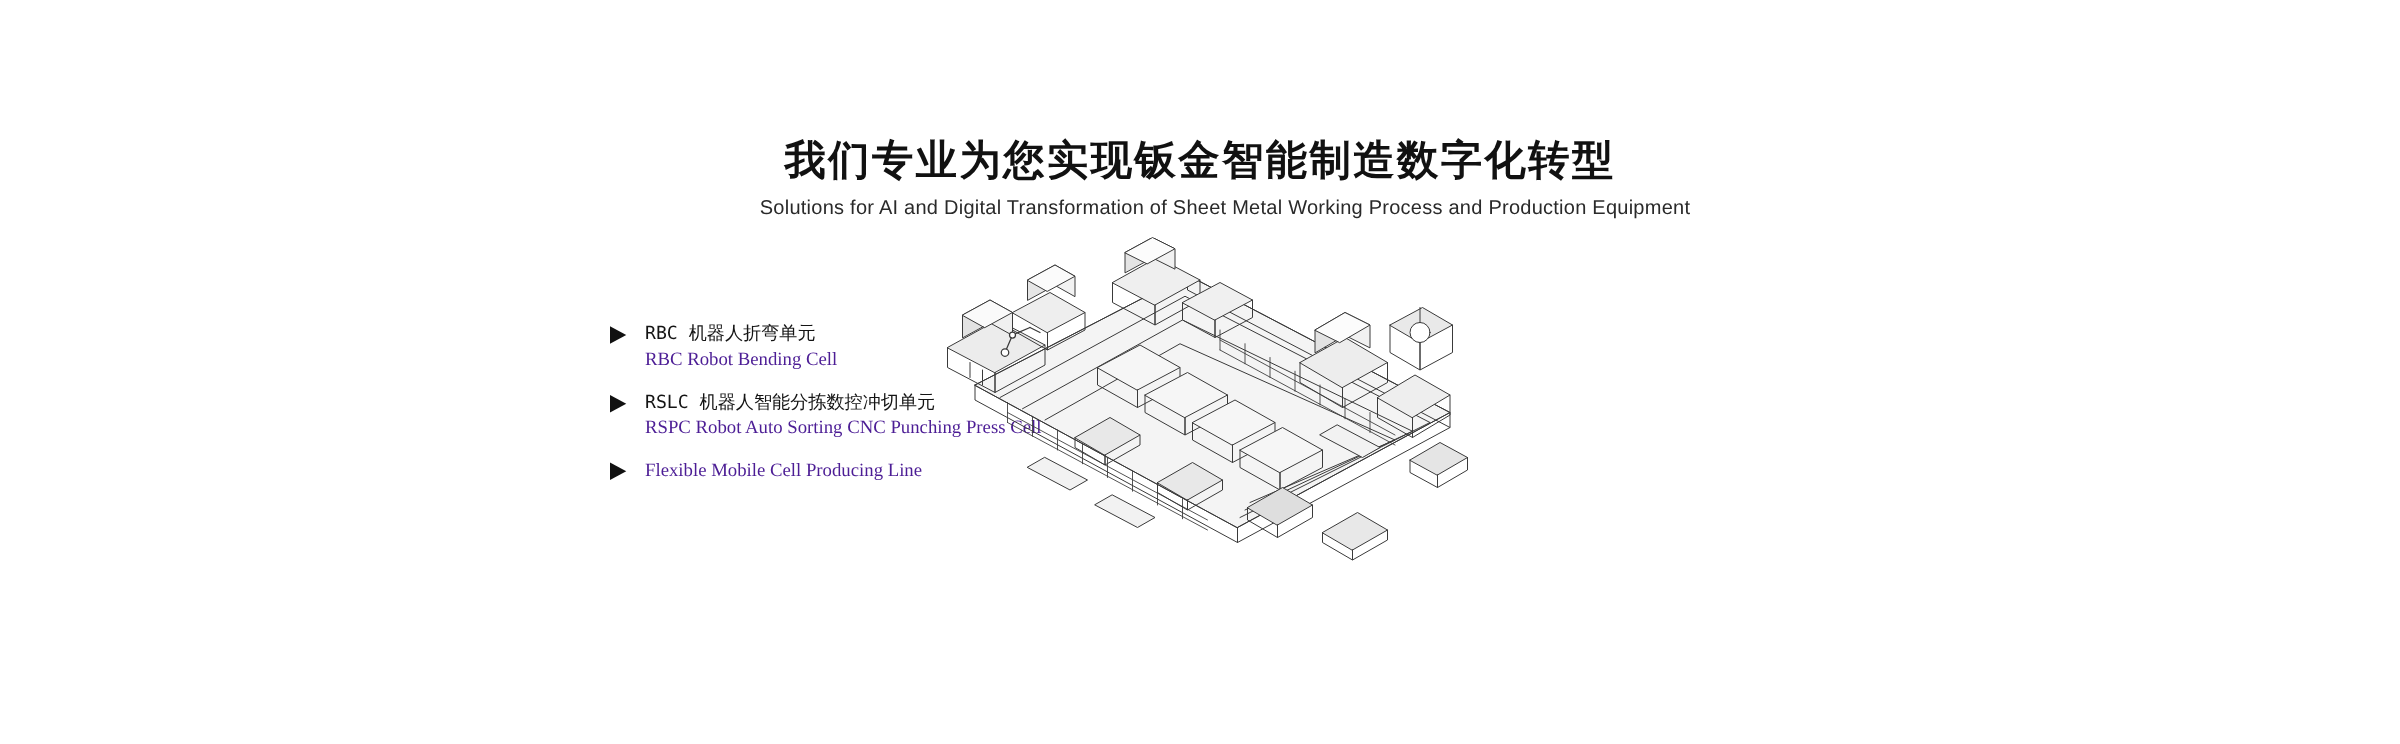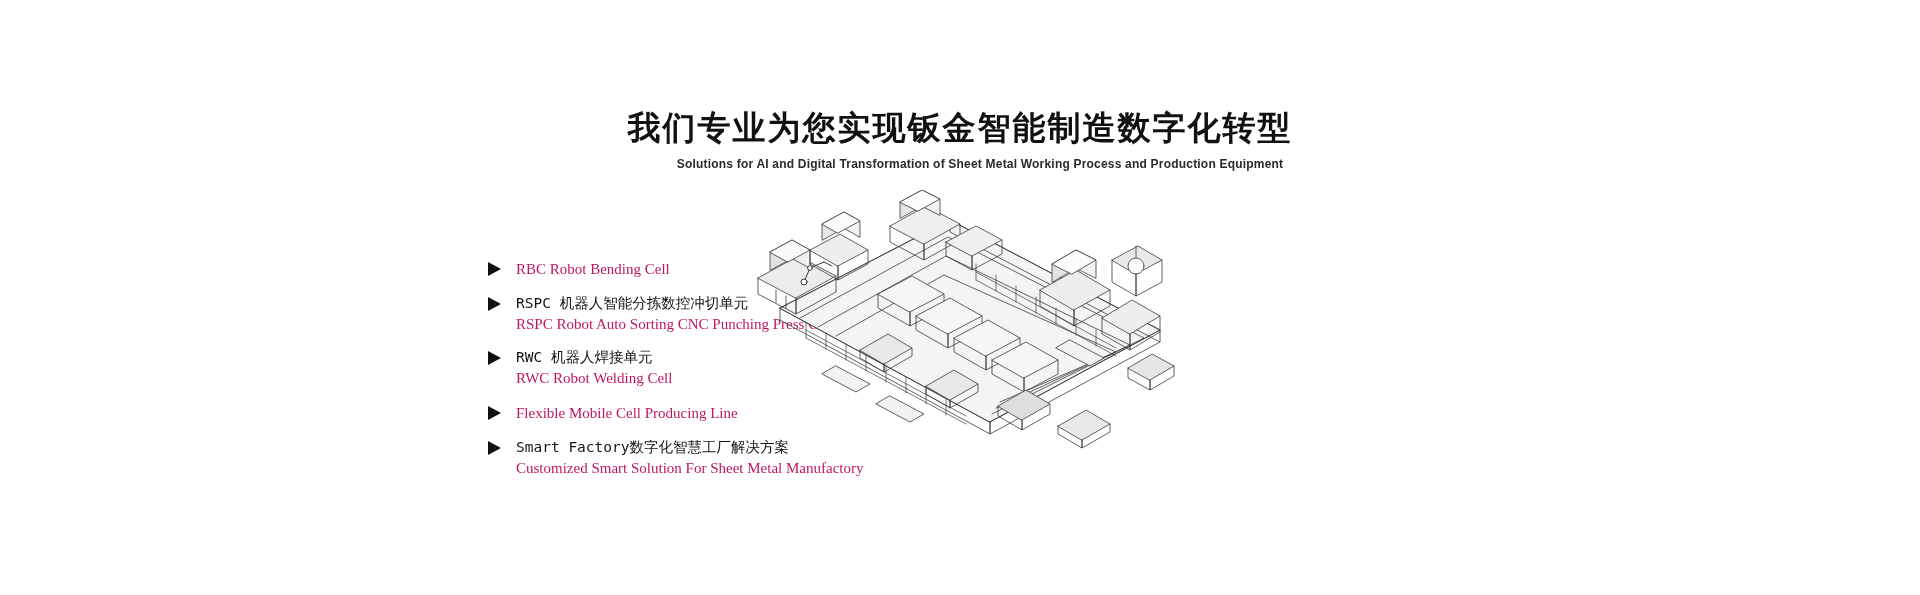--- a/index.html
+++ b/index.html
@@ -32,22 +32,22 @@
     font-family: "Liberation Sans", "DejaVu Sans", sans-serif;
     font-size: 33px;
     font-weight: bold;
     letter-spacing: 2px;
     color: #111111;
     line-height: 1.2;
   }
   .headline-en {
     margin-top: 9px;
     font-family: "Liberation Sans", sans-serif;
-    font-size: 12px;
-    font-weight: bold;
+    font-size: 16px;
+    font-weight: normal;
     letter-spacing: 0.2px;
     color: #2a2a2a;
     line-height: 1.25;
     padding-left: 40px;
   }
 
   .feature-list {
     position: absolute;
     top: 228px;
     left: 488px;
@@ -71,21 +71,21 @@
   .feat-cn {
     font-family: "DejaVu Sans Mono", monospace;
     font-size: 14.5px;
     color: #141414;
     line-height: 1.3;
     white-space: nowrap;
   }
   .feat-en {
     font-family: "Liberation Serif", serif;
     font-size: 15px;
-    color: #be185d;
+    color: #4c1d95;
     line-height: 1.35;
     margin-top: 1px;
     white-space: nowrap;
   }
 
   
   .illustration {
     position: absolute;
     left: 740px;
     top: 160px;
@@ -103,46 +103,37 @@
 
   <div class="header">
     <div class="headline-cn">我们专业为您实现钣金智能制造数字化转型</div>
     <div class="headline-en">Solutions for AI and Digital Transformation of Sheet Metal Working Process and Production Equipment</div>
   </div>
 
   <div class="feature-list">
 
     <div class="feature-item">
       <span class="bullet"></span>
+      <div class="feat-cn">RBC  机器人折弯单元</div>
       <div class="feat-en">RBC Robot Bending Cell</div>
     </div>
 
     <div class="feature-item">
       <span class="bullet"></span>
-      <div class="feat-cn">RSPC  机器人智能分拣数控冲切单元</div>
+      <div class="feat-cn">RSLC  机器人智能分拣数控冲切单元</div>
       <div class="feat-en">RSPC Robot Auto Sorting CNC Punching Press Cell</div>
     </div>
 
 
-    <div class="feature-item">
-      <span class="bullet"></span>
-      <div class="feat-cn">RWC  机器人焊接单元</div>
-      <div class="feat-en">RWC Robot Welding Cell</div>
-    </div>
 
     <div class="feature-item">
       <span class="bullet"></span>
       <div class="feat-en">Flexible Mobile Cell Producing Line</div>
     </div>
 
-    <div class="feature-item">
-      <span class="bullet"></span>
-      <div class="feat-cn">Smart Factory数字化智慧工厂解决方案</div>
-      <div class="feat-en">Customized Smart Solution For Sheet Metal Manufactory</div>
-    </div>
 
   </div>
 
   <div class="illustration">
     <svg width="460" height="280" viewBox="0 0 460 280" xmlns="http://www.w3.org/2000/svg">
       <g stroke="#3a3a3a" stroke-width="0.8" fill="none" stroke-linejoin="round" stroke-linecap="round">
 
         <g>
           <path d="M40 118 L210 30 L420 140 L250 232 Z" fill="#f4f4f4"></path>
           <path d="M40 118 L210 30 L420 140 L250 232 Z"></path>

